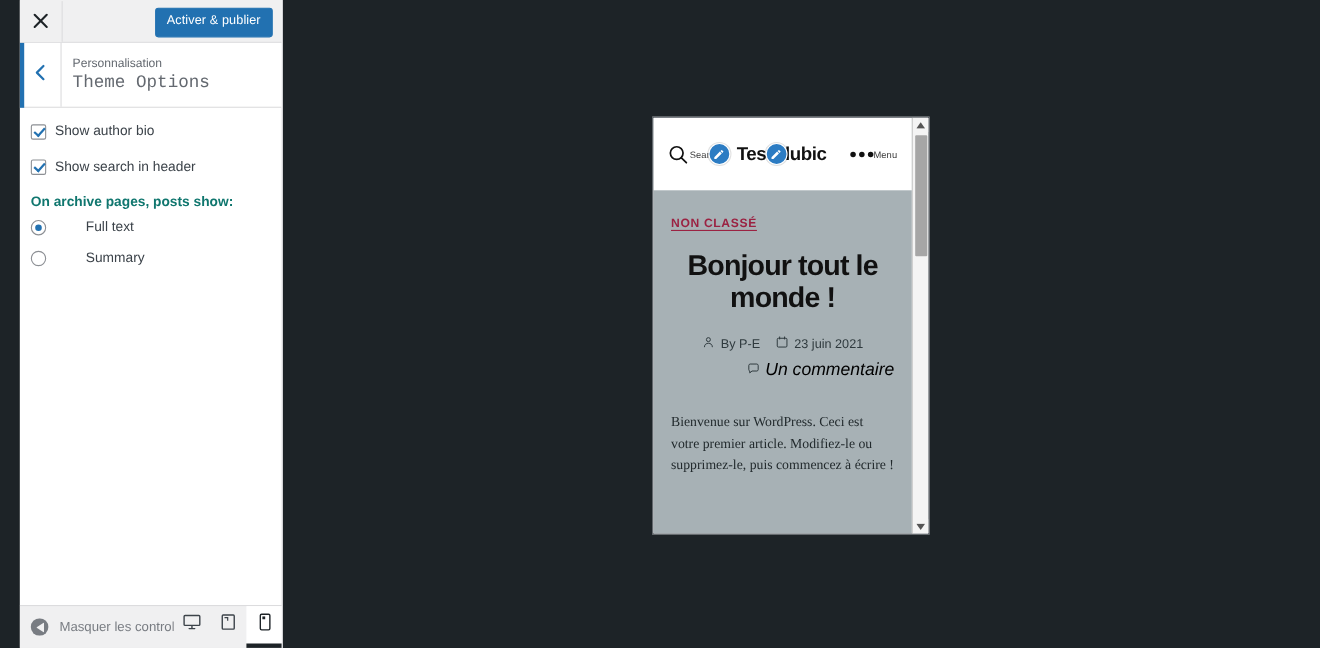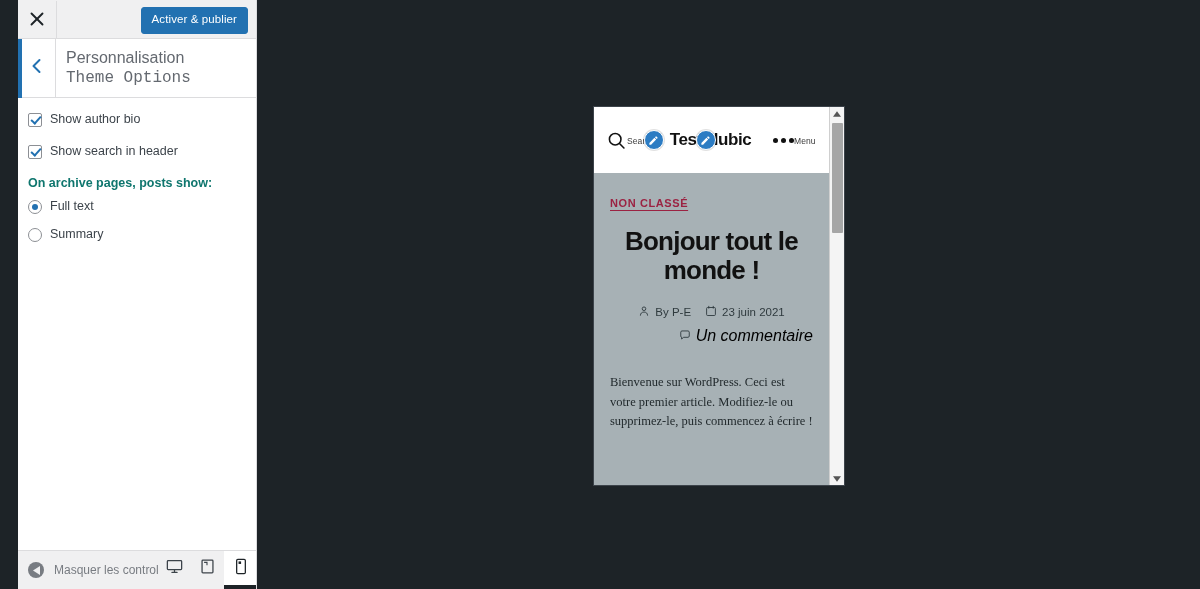--- a/index.html
+++ b/index.html
@@ -89,21 +89,21 @@
     justify-content: center;
     border-right: 1px solid #dcdcde;
     cursor: pointer;
     box-sizing: border-box;
   }
   .cz-titles {
     padding-left: 10px;
     line-height: 1.1;
   }
   .cz-eyebrow {
-    font-size: 16px;
+    font-size: 11px;
     color: #646970;
     margin-bottom: 3px;
   }
   .cz-title {
     font-size: 16px;
     color: #646970;
     font-weight: 400;
     font-family: Liberation Mono, monospace;
   }
 
@@ -144,20 +144,21 @@
   .group-label {
     font-size: 12.5px;
     color: #0f766e;
     font-weight: 700;
     margin: 2px 0 9px 0;
   }
   .radio-row {
     display: flex;
     align-items: center;
     margin-bottom: 13px;
+    gap: 28px;
   }
   .rb {
     width: 14px;
     height: 14px;
     border: 1px solid #8c8f94;
     border-radius: 50%;
     background: #fff;
     margin-right: 8px;
     flex: 0 0 auto;
     position: relative;

